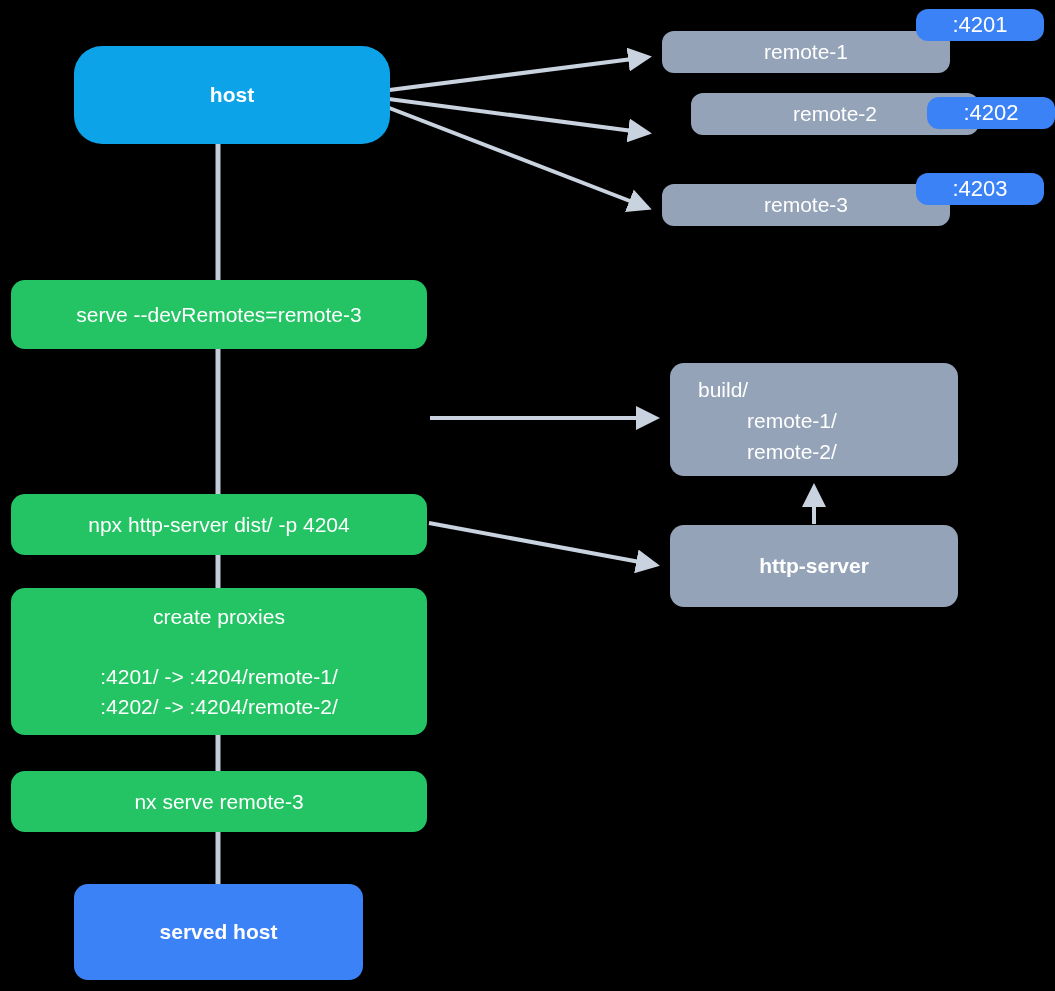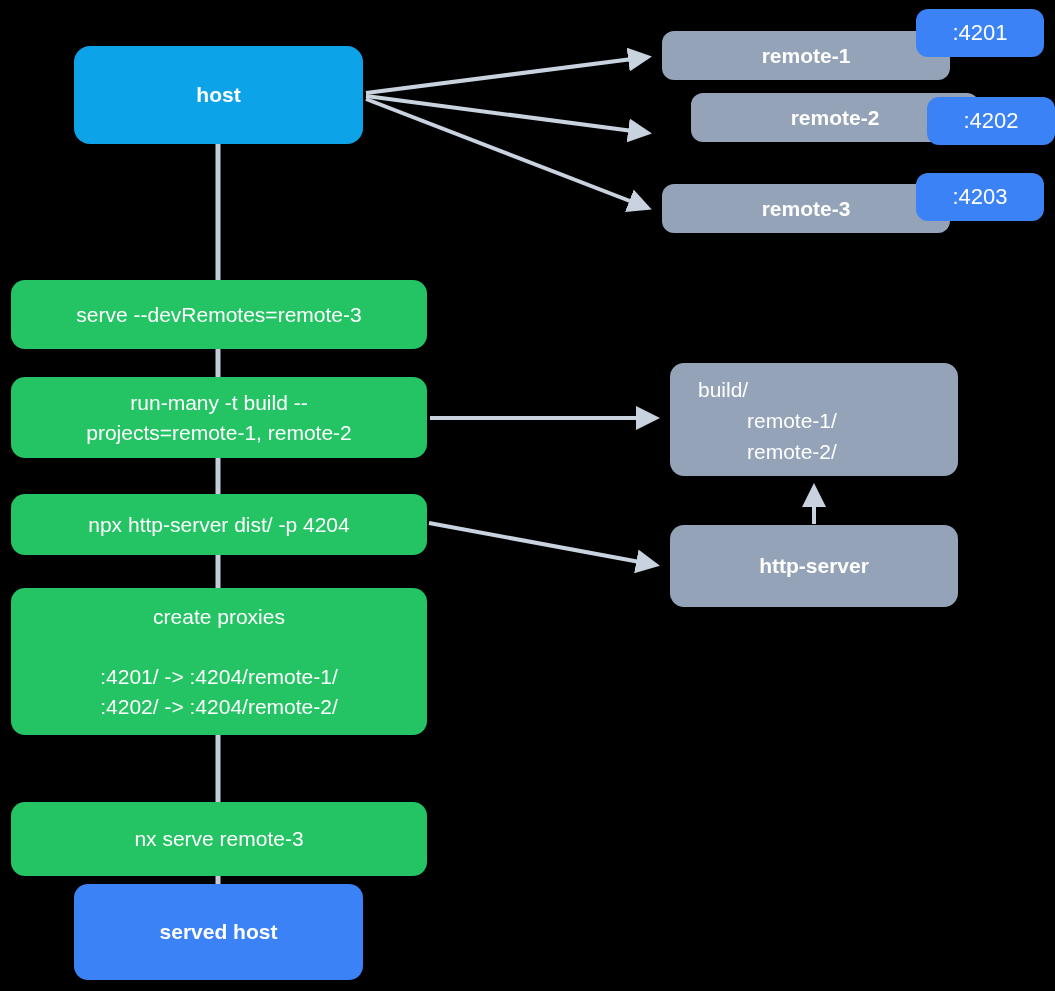--- a/index.html
+++ b/index.html
@@ -27,38 +27,38 @@
     z-index: 2;
     color: #ffffff;
     display: flex;
     align-items: center;
     justify-content: center;
     font-size: 21px;
     box-sizing: border-box;
     text-align: center;
   }
   .host-node {
-    left: 74px; top: 46px; width: 289px; height: 98px;
+    left: 74px; top: 46px; width: 316px; height: 98px;
     background: #0da3e8;
-    border-radius: 16px;
+    border-radius: 28px;
     font-weight: 700;
   }
   .remote-node {
-    left: 662px; width: 288px; height: 49px;
+    left: 662px; width: 288px; height: 42px;
     background: #94a3b8;
     border-radius: 12px;
-    font-weight: 700;
+    font-weight: 400;
   }
   .remote-1 { top: 31px; }
   .remote-2 { top: 93px; margin-left: 29px; }
   .remote-3 { top: 184px; }
   .port-badge {
     position: absolute;
     z-index: 3;
-    left: 916px; width: 128px; height: 48px;
+    left: 916px; width: 128px; height: 32px;
     background: #3b82f6;
     border-radius: 12px;
     color: #ffffff;
     font-size: 22px;
     font-weight: 400;
     display: flex;
     align-items: center;
     justify-content: center;
   }
   .badge-1 { top: 9px; }
@@ -68,21 +68,21 @@
     left: 11px; width: 416px;
     background: #24c464;
     border-radius: 14px;
     font-weight: 400;
     flex-direction: column;
   }
   .step-1 { top: 280px; height: 69px; }
   .step-2 { top: 377px; height: 81px; }
   .step-3 { top: 494px; height: 61px; text-align: center; }
   .step-4 { top: 588px; height: 147px; }
-  .step-5 { top: 802px; height: 74px; }
+  .step-5 { top: 771px; height: 61px; }
   .step-node .line {
     line-height: 30px;
     min-height: 30px;
   }
   .dist-node {
     left: 670px; top: 363px; width: 288px; height: 113px;
     background: #94a3b8;
     border-radius: 14px;
     font-weight: 400;
     display: block;
@@ -154,24 +154,20 @@
     <span>remote-3</span>
   </div>
   <div class="port-badge badge-3">
     <span>:4203</span>
   </div>
 
   <div class="node step-node step-1">
     <div class="line">serve --devRemotes=remote-3</div>
   </div>
 
-  <div class="node step-node step-2">
-    <div class="line">run-many -t build --</div>
-    <div class="line">projects=remote-1, remote-2</div>
-  </div>
 
   <div class="node step-node step-3">
     <div class="line">npx http-server dist/ -p 4204</div>
   </div>
 
   <div class="node step-node step-4">
     <div class="line">create proxies</div>
     <div class="line"></div>
     <div class="line">:4201/ -&gt; :4204/remote-1/</div>
     <div class="line">:4202/ -&gt; :4204/remote-2/</div>

